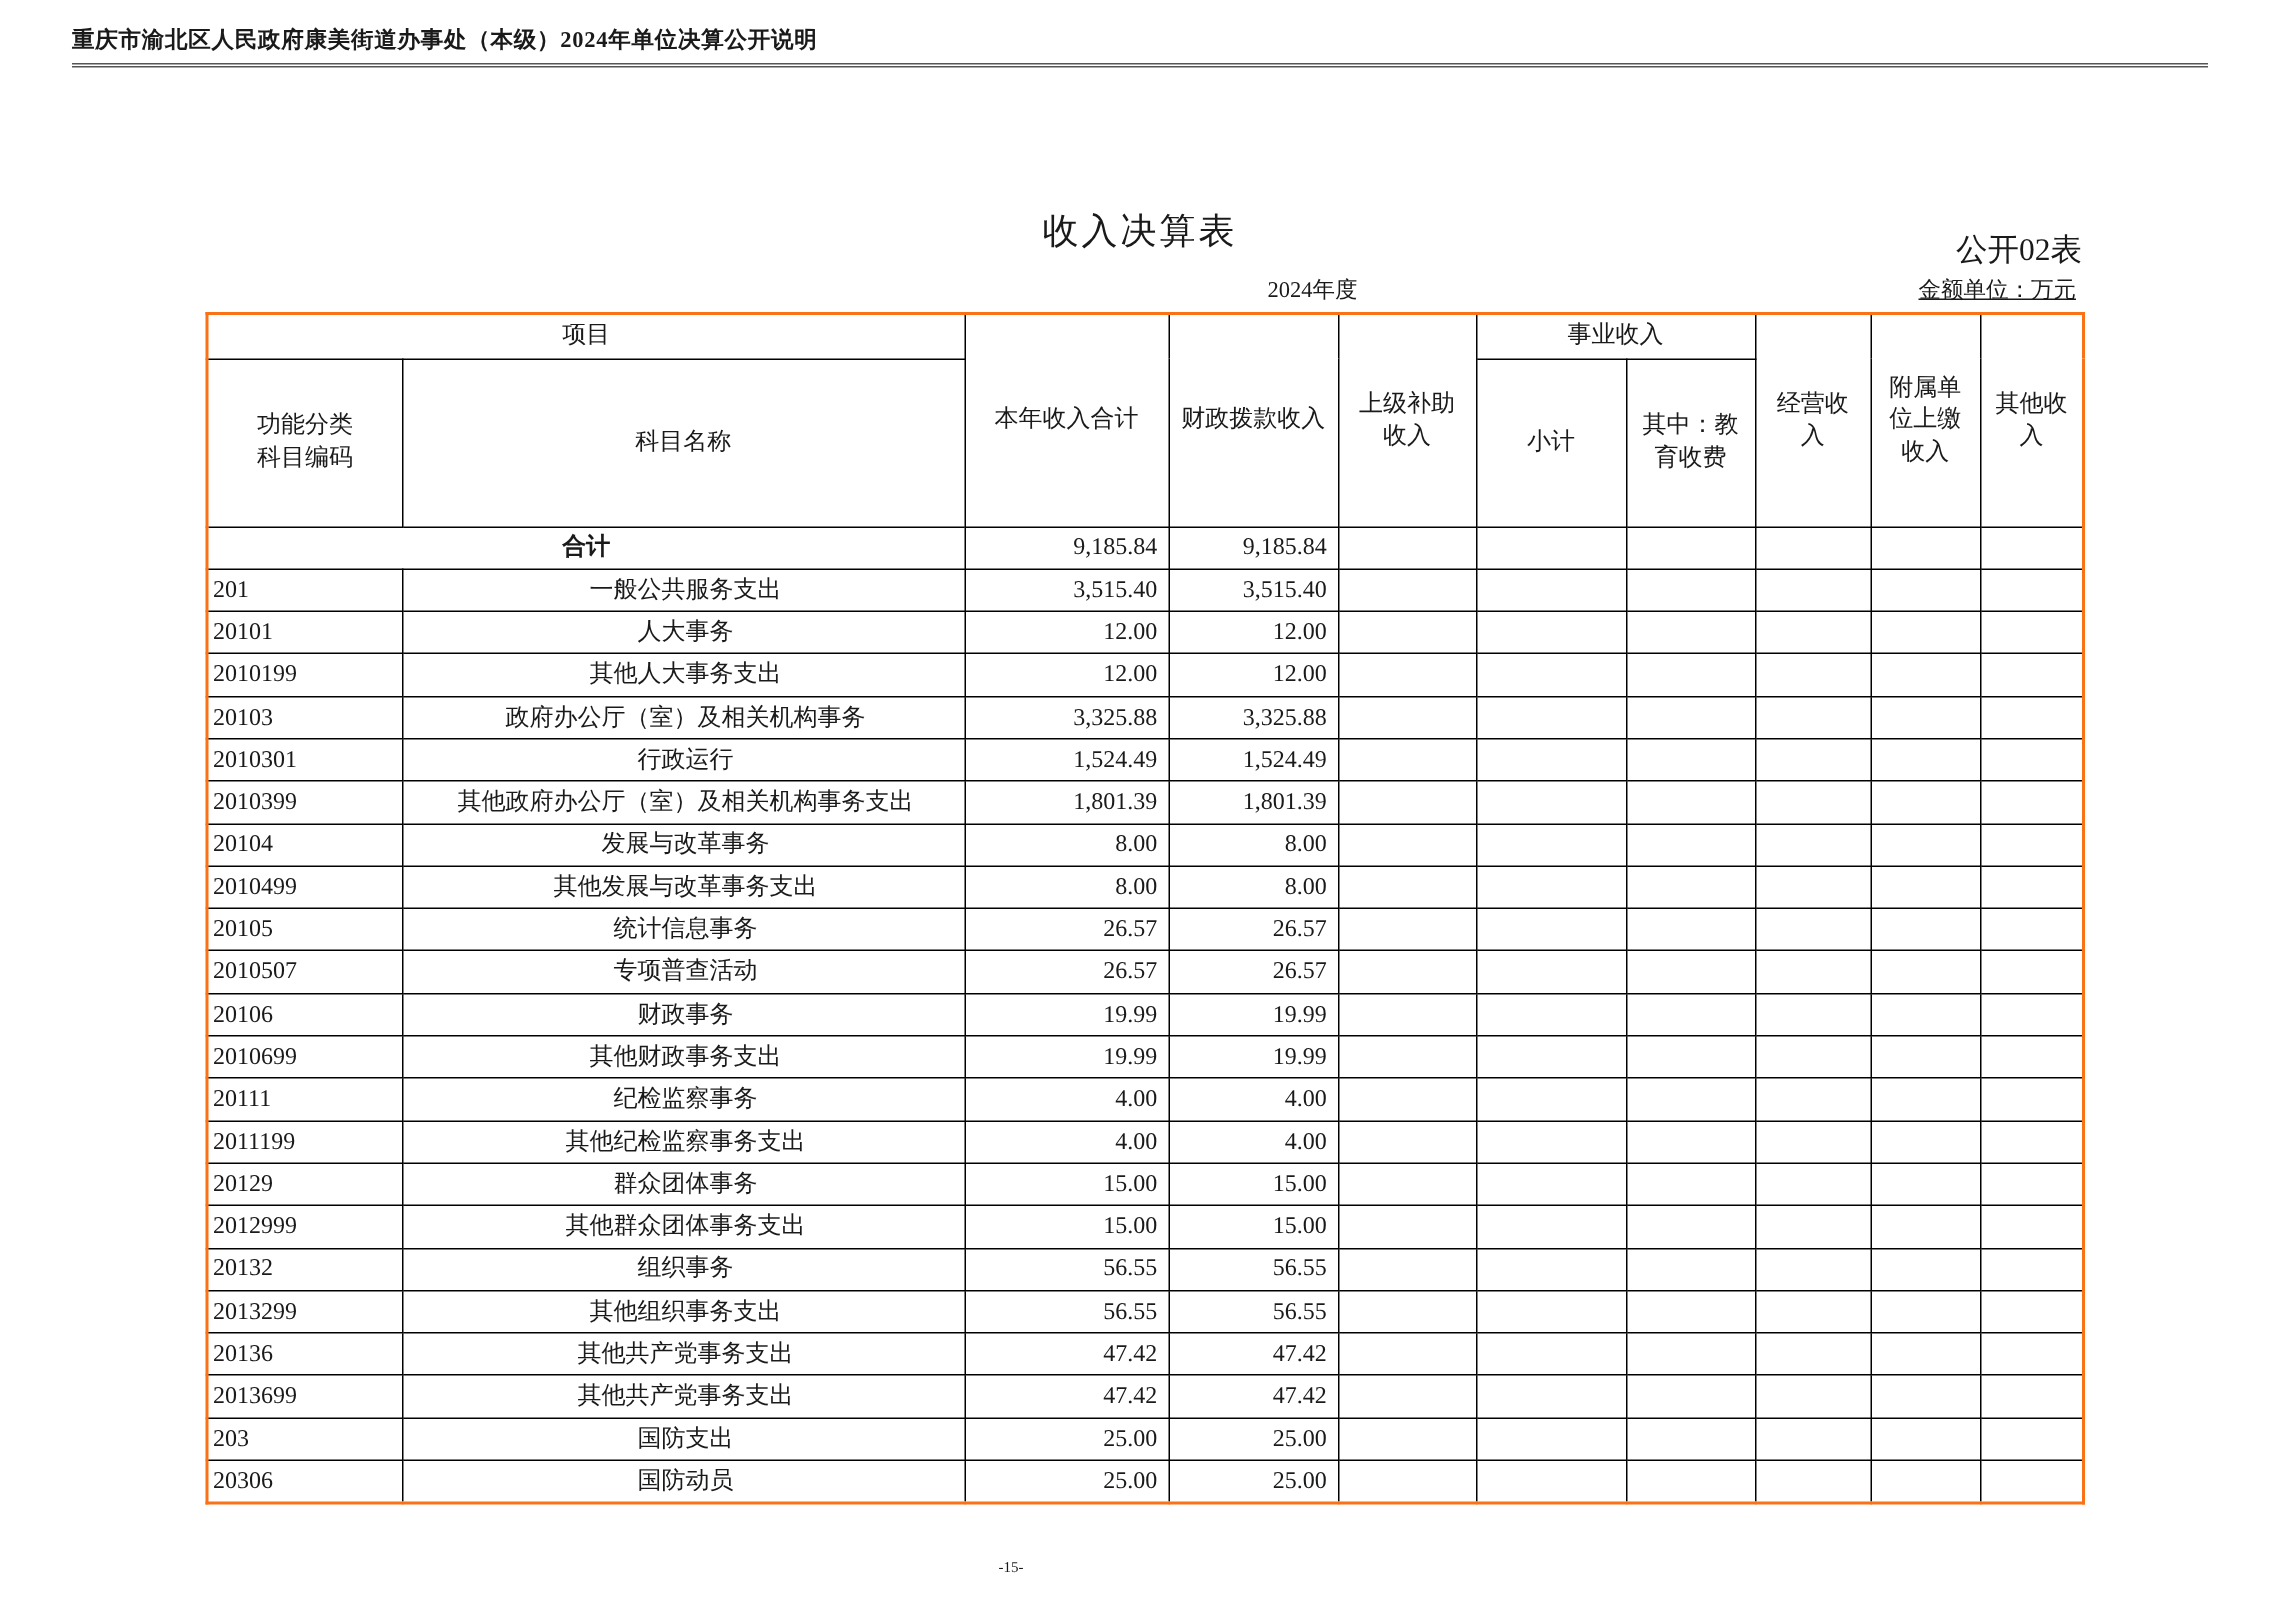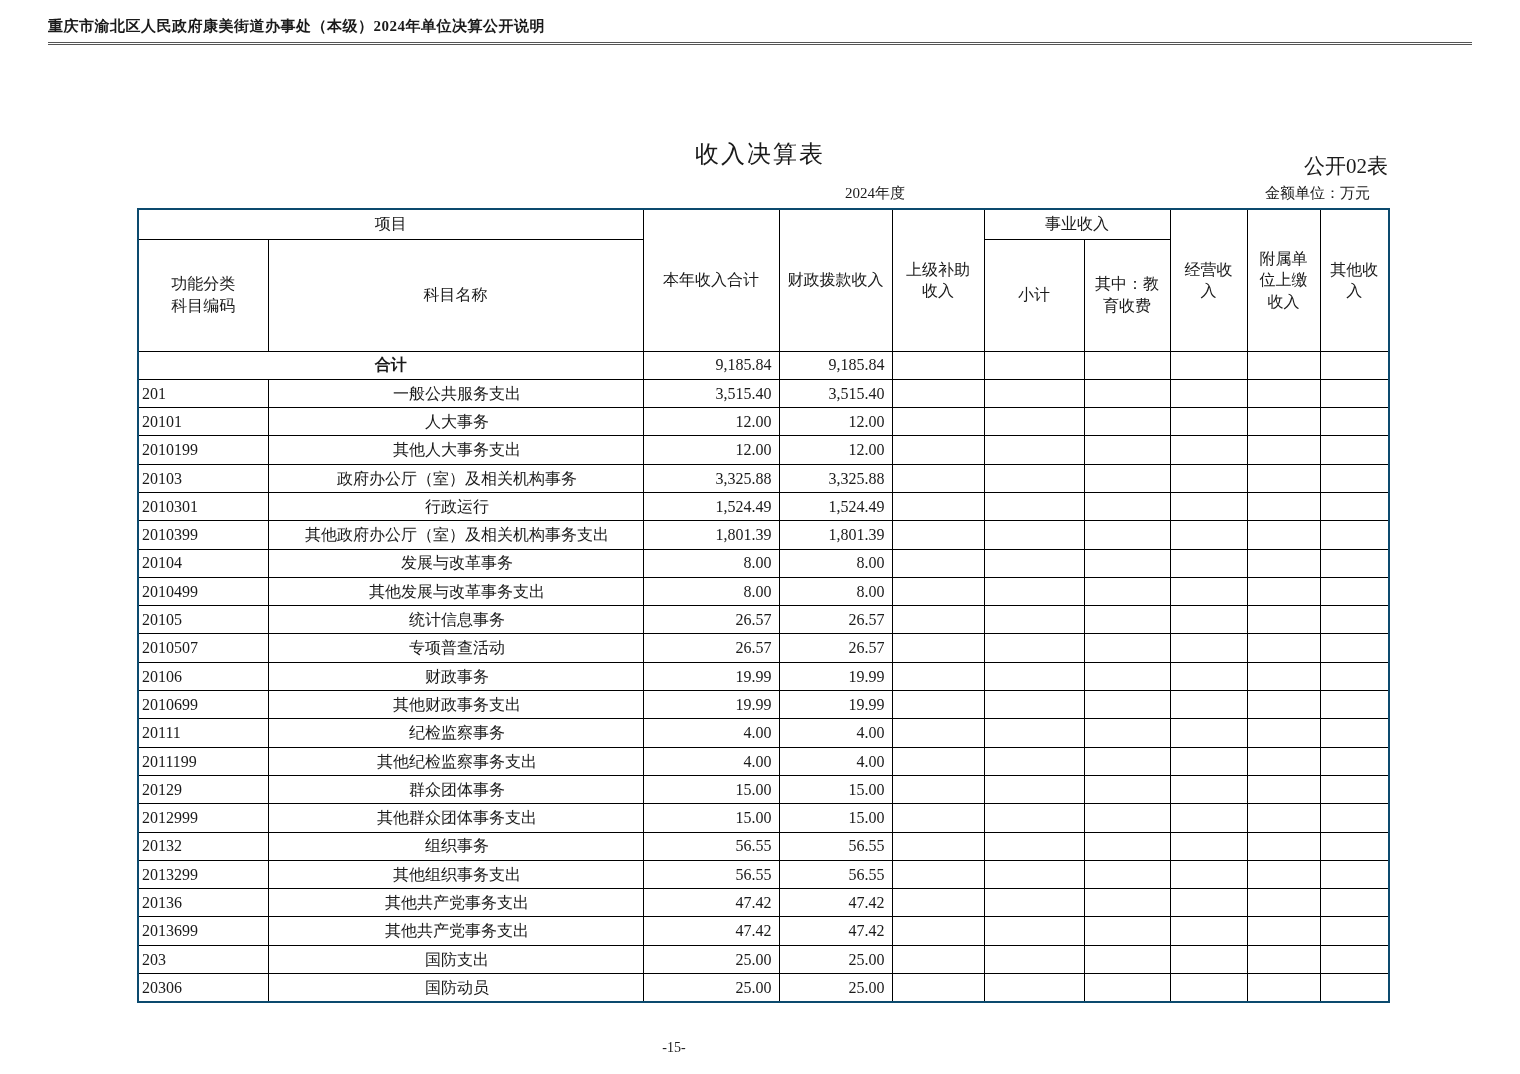--- a/index.html
+++ b/index.html
@@ -36,35 +36,35 @@
     font-size: 21px;
   }
   .meta-line {
     position: absolute;
     left: 137px; top: 184px;
     width: 1251px; height: 20px;
     font-size: 15px;
   }
   .meta-line .unit { position: absolute; left: 0; top: 0; }
   .meta-line .year { position: absolute; left: 708px; top: 0; }
-  .meta-line .amount-unit { position: absolute; right: 18px; top: 0; }
+  .meta-line .amount-unit { position: absolute; right: 4px; top: 0; text-decoration: underline; }
 
   table.revenue {
     position: absolute;
     left: 137px; top: 208px;
     width: 1251px;
     border-collapse: collapse;
     table-layout: fixed;
     font-size: 16px;
   }
   table.revenue th, table.revenue td {
     border: 1px solid #000;
     overflow: hidden;
   }
-  table.revenue { border: 2px solid #0c4a6e; padding-left: 11px; }
+  table.revenue { border: 2px solid #f97316; padding-left: 11px; }
   table.revenue th {
     font-weight: normal;
     text-align: center;
     vertical-align: middle;
     padding: 2px 8px;
     line-height: 1.35;
   }
   tr.hdr-top { height: 30px; }
   tr.hdr-sub { height: 112px; }
   tbody tr { height: 28.3px; margin-top: 19px; }
@@ -72,21 +72,21 @@
   td.code { text-align: left; padding-left: 3px; }
   td.name { text-align: center; padding-left: 3px; }
   td.num  { text-align: right; padding-right: 7px; }
   td.total-label { text-align: center; font-weight: bold; }
   .code-hdr-wrap { display: inline-block; max-width: 68px; }
   .page-number {
     position: absolute;
     left: 0; top: 1040px;
     width: 1348px;
     text-align: center;
-    font-size: 14px;
+    font-size: 10px;
   }
 </style>
 </head>
 <body>
 
 <div class="doc-header">
   <span>重庆市渝北区人民政府康美街道办事处（本级）2024年单位决算公开说明</span>
 </div>
 
 <div class="doc-title">收入决算表</div>

